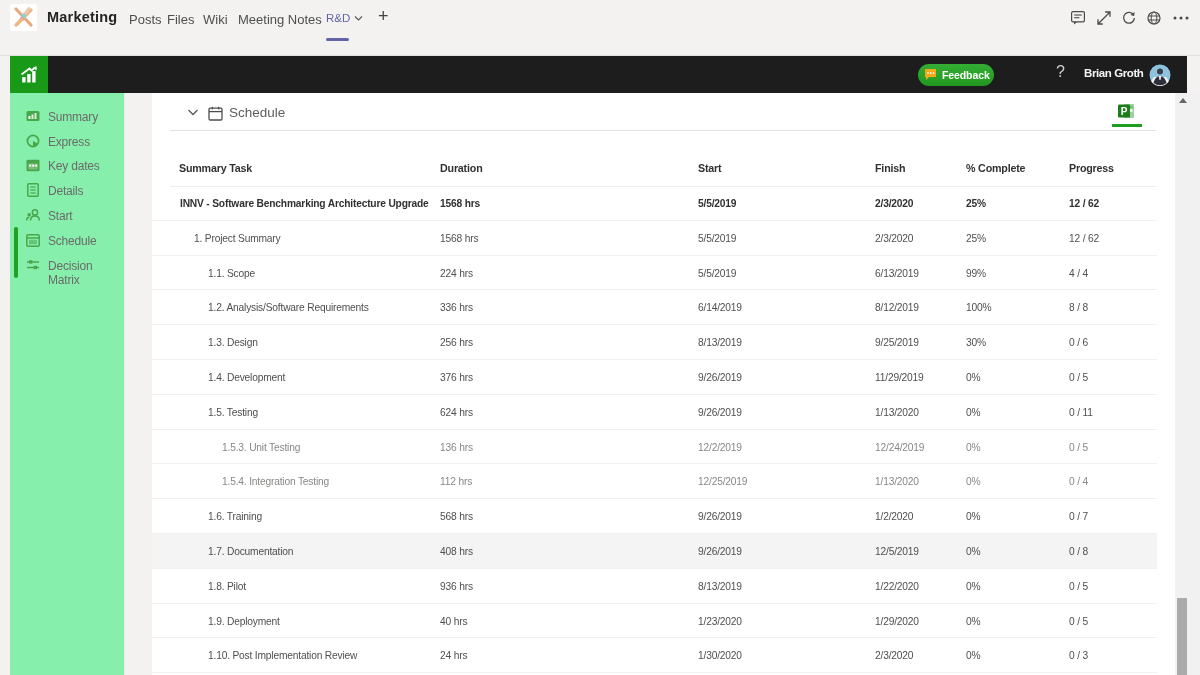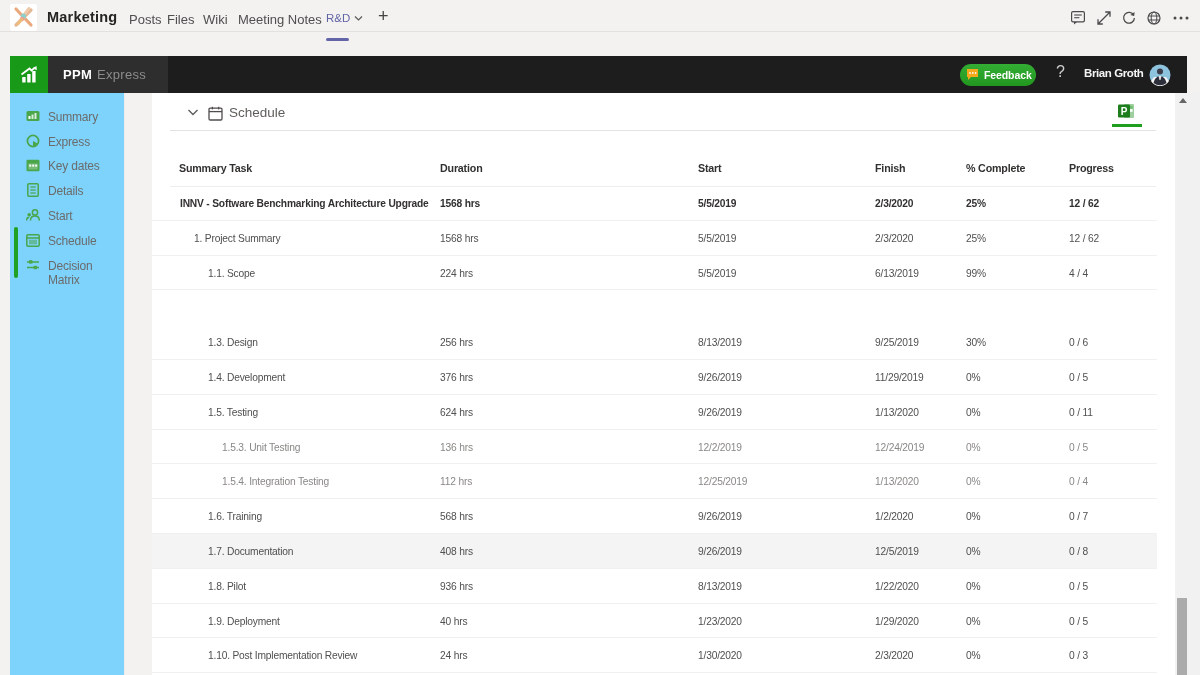--- a/index.html
+++ b/index.html
@@ -1,38 +1,38 @@
 <!DOCTYPE html>
 <html><head><meta charset="utf-8"><style>
 *{margin:0;padding:0;box-sizing:border-box}
 html,body{width:1200px;height:675px;overflow:hidden;background:#f3f2f1;
  font-family:"Liberation Sans",sans-serif;position:relative}
 
-#topbar{position:absolute;left:0;top:0;width:1200px;height:32px;background:#f3f2f1;border-bottom:1px solid #e3e1df}
+#topbar{position:absolute;left:0;top:0;width:1200px;height:56px;background:#f3f2f1;border-bottom:1px solid #e3e1df}
 #logo{position:absolute;left:10px;top:4px;width:27px;height:27px;background:#fff;border-radius:2px}
 #teamname{position:absolute;left:47px;top:9px;font-size:14.5px;font-weight:bold;color:#252423;letter-spacing:.2px}
 .tab{position:absolute;top:12px;font-size:13px;color:#4f4f4f}
 #tabrd{position:absolute;top:12px;left:326px;font-size:11.5px;font-weight:normal;color:#6264a7}
 #rdchev{position:absolute;left:354px;top:15px}
 #rdline{position:absolute;left:326px;top:38px;width:23px;height:3px;background:#6264a7;border-radius:2px}
 #plus{position:absolute;left:378px;top:6px;font-size:18px;font-weight:400;color:#444}
 .tico{position:absolute;top:11px}
 
 #appbar{position:absolute;left:10px;top:56px;width:1177px;height:37px;background:#1d1d1d}
 #gtile{position:absolute;left:0;top:0;width:38px;height:37px;background:#189a18}
 #ppmsec{position:absolute;left:38px;top:0;width:120px;height:37px;background:#2e2e2e}
 #ppm{position:absolute;left:15px;top:11px;font-size:13px;font-weight:bold;color:#fff;letter-spacing:.3px}
 #express{position:absolute;left:49px;top:11px;font-size:13px;color:#8c8c8c;letter-spacing:.3px}
-#fbbtn{position:absolute;left:950px;top:8px;width:76px;height:22px;border-radius:11px;
+#fbbtn{position:absolute;left:908px;top:8px;width:76px;height:22px;border-radius:11px;
  background:linear-gradient(#33ad33,#22971f);display:flex;align-items:center}
 #fbtxt{position:absolute;left:24px;top:5px;font-size:10.5px;font-weight:bold;color:#fff;letter-spacing:-.1px}
 #qmark{position:absolute;left:1046px;top:7px;font-size:16px;color:#cfcfcf}
 #uname{position:absolute;left:1074px;top:11px;font-size:11.5px;font-weight:bold;color:#f5f5f5;letter-spacing:-.4px}
 
-#sidebar{position:absolute;left:10px;top:93px;width:115px;height:582px;background:#7dd3fc;border-right:1px solid #ececec}
+#sidebar{position:absolute;left:10px;top:93px;width:115px;height:582px;background:#86efac;border-right:1px solid #ececec}
 .mi{position:absolute;left:38px;font-size:12px;color:#6b6b6b;letter-spacing:-.2px}
 .mico{position:absolute;left:16px}
 #actbar{position:absolute;left:4px;top:134px;width:4px;height:51px;background:#21a121;border-radius:2px}
 
 #content{position:absolute;left:152px;top:93px;width:1023px;height:582px;background:#fff}
 #schev{position:absolute;left:35px;top:15px}
 #scal{position:absolute;left:56px;top:13px}
 #stitle{position:absolute;left:77px;top:12px;font-size:13.5px;color:#5f5d5b}
 #hline{position:absolute;left:18px;top:37px;width:986px;height:1px;background:#e3e3e3}
 #xlsico{position:absolute;left:966px;top:10px}
@@ -100,24 +100,20 @@
 <div id="appbar">
  <div id="gtile"><svg width="38" height="37" viewBox="0 0 38 37">
         <g fill="#fff">
           <rect x="12.2" y="21" width="3.4" height="5.5" rx="0.5"></rect>
           <rect x="17.2" y="18" width="3.4" height="8.5" rx="0.5"></rect>
           <rect x="22.2" y="15" width="3.4" height="11.5" rx="0.5"></rect>
           <path d="M11.5 18.5 L19.5 12.5 L21.5 14.5 L25 11.5" stroke="#fff" stroke-width="1.8" fill="none"></path>
           <path d="M26.5 10 L26.8 14.2 L22.8 12.2 Z"></path>
         </g>
       </svg></div>
- <div id="ppmsec">
-      <span id="ppm">PPM</span>
-      <span id="express">Express</span>
-    </div>
  <div id="fbbtn">
       <svg style="position:absolute;left:6px;top:4px" width="15" height="13" viewBox="0 0 15 13">
         <path d="M1 1 h11 v8 h-7 l-3 3 v-3 h-1 Z" fill="#f5a81c"></path>
         <circle cx="4" cy="5" r="0.9" fill="#fff" opacity=".9"></circle>
         <circle cx="6.8" cy="5" r="0.9" fill="#fff" opacity=".9"></circle>
         <circle cx="9.6" cy="5" r="0.9" fill="#fff" opacity=".9"></circle>
       </svg>
       <span id="fbtxt">Feedback</span>
     </div>
  <span id="qmark">?</span>
@@ -226,20 +222,28 @@
       <span class="cc c6">12 / 62</span>
     </div>
 <div class="row" style="top:162.6px">
       <span class="ct" style="left:56px">1.1. Scope</span>
       <span class="cc c2">224 hrs</span>
       <span class="cc c3">5/5/2019</span>
       <span class="cc c4">6/13/2019</span>
       <span class="cc c5">99%</span>
       <span class="cc c6">4 / 4</span>
     </div>
+<div class="row" style="top:197.4px">
+      <span class="ct" style="left:56px">1.2. Analysis/Software Requirements</span>
+      <span class="cc c2">336 hrs</span>
+      <span class="cc c3">6/14/2019</span>
+      <span class="cc c4">8/12/2019</span>
+      <span class="cc c5">100%</span>
+      <span class="cc c6">8 / 8</span>
+    </div>
 <div class="row" style="top:232.2px">
       <span class="ct" style="left:56px">1.3. Design</span>
       <span class="cc c2">256 hrs</span>
       <span class="cc c3">8/13/2019</span>
       <span class="cc c4">9/25/2019</span>
       <span class="cc c5">30%</span>
       <span class="cc c6">0 / 6</span>
     </div>
 <div class="row" style="top:267.0px">
       <span class="ct" style="left:56px">1.4. Development</span>

